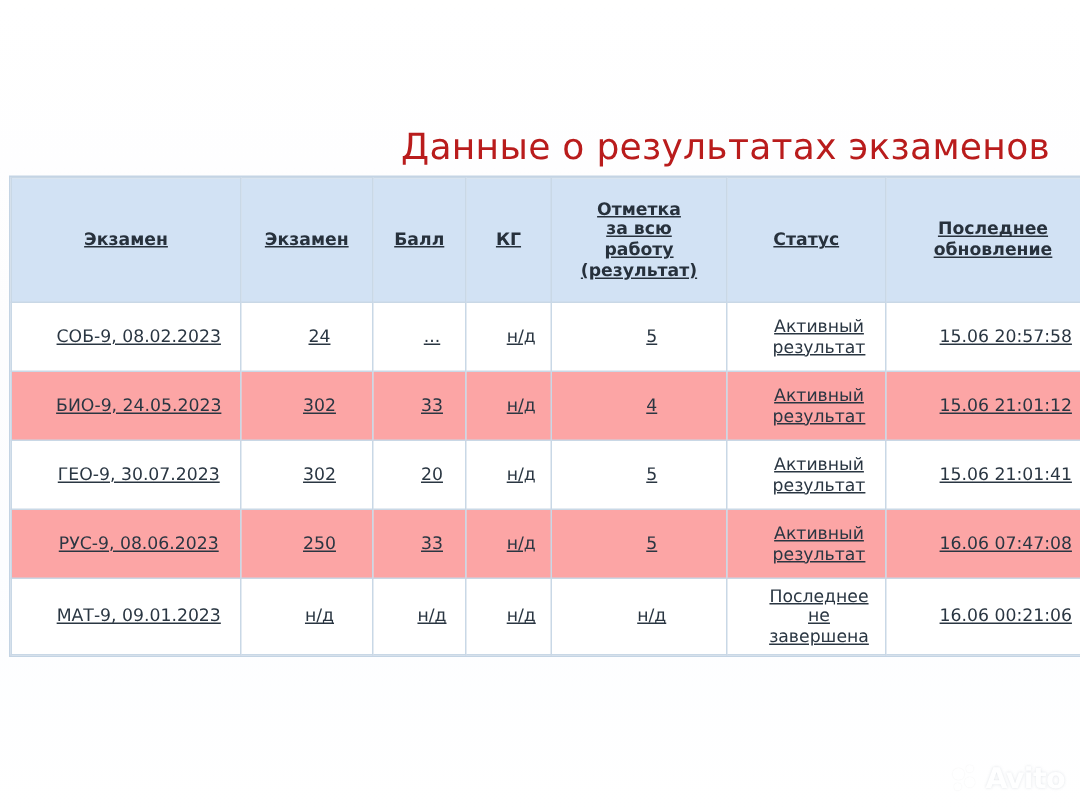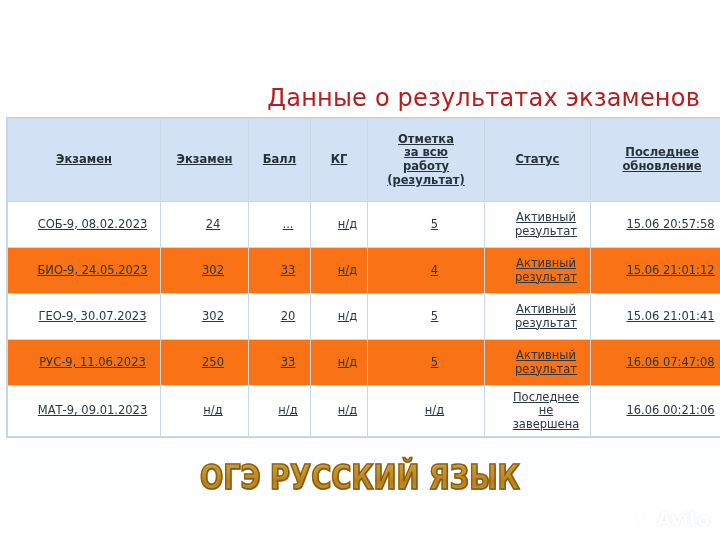--- a/index.html
+++ b/index.html
@@ -76,21 +76,21 @@
     height: 78px;
     color: #27313c;
   }
 
   table.results tbody td {
     height: 41px;
     font-weight: 400;
     padding-left: 20px;
   }
   table.results tbody tr.alt td {
-    background: #f97316;
+    background: #fca5a5;
   }
   table.results tbody tr.tall td {
     height: 46px;
   }
 
   td.exam-name, th.exam-name {
     font-weight: 400;
     margin-top: 32px;
   }
   th.exam-name { font-weight: 700; }
@@ -240,21 +240,21 @@
           <td>н/д</td>
           <td>5</td>
           <td class="status-cell">
             <span>Активный</span><br>
             <span>результат</span>
           </td>
           <td>15.06 21:01:41</td>
         </tr>
 
         <tr class="alt">
-          <td class="exam-name">РУС-9, 11.06.2023</td>
+          <td class="exam-name">РУС-9, 08.06.2023</td>
           <td>250</td>
           <td>33</td>
           <td>н/д</td>
           <td>5</td>
           <td class="status-cell">
             <span>Активный</span><br>
             <span>результат</span>
           </td>
           <td>16.06 07:47:08</td>
         </tr>
@@ -270,23 +270,20 @@
             <span>не</span><br>
             <span>завершена</span>
           </td>
           <td>16.06 00:21:06</td>
         </tr>
 
       </tbody>
     </table>
   </div>
 
-  <div id="banner">
-    <span id="banner-text">ОГЭ РУССКИЙ ЯЗЫК</span>
-  </div>
 
   <div id="watermark">
     <span class="wm-logo">
       <i class="d1"></i>
         <i class="d2"></i>
         <i class="d3"></i>
         <i class="d4"></i>
     </span>
     <span class="wm-word">Avito</span>
   </div>

